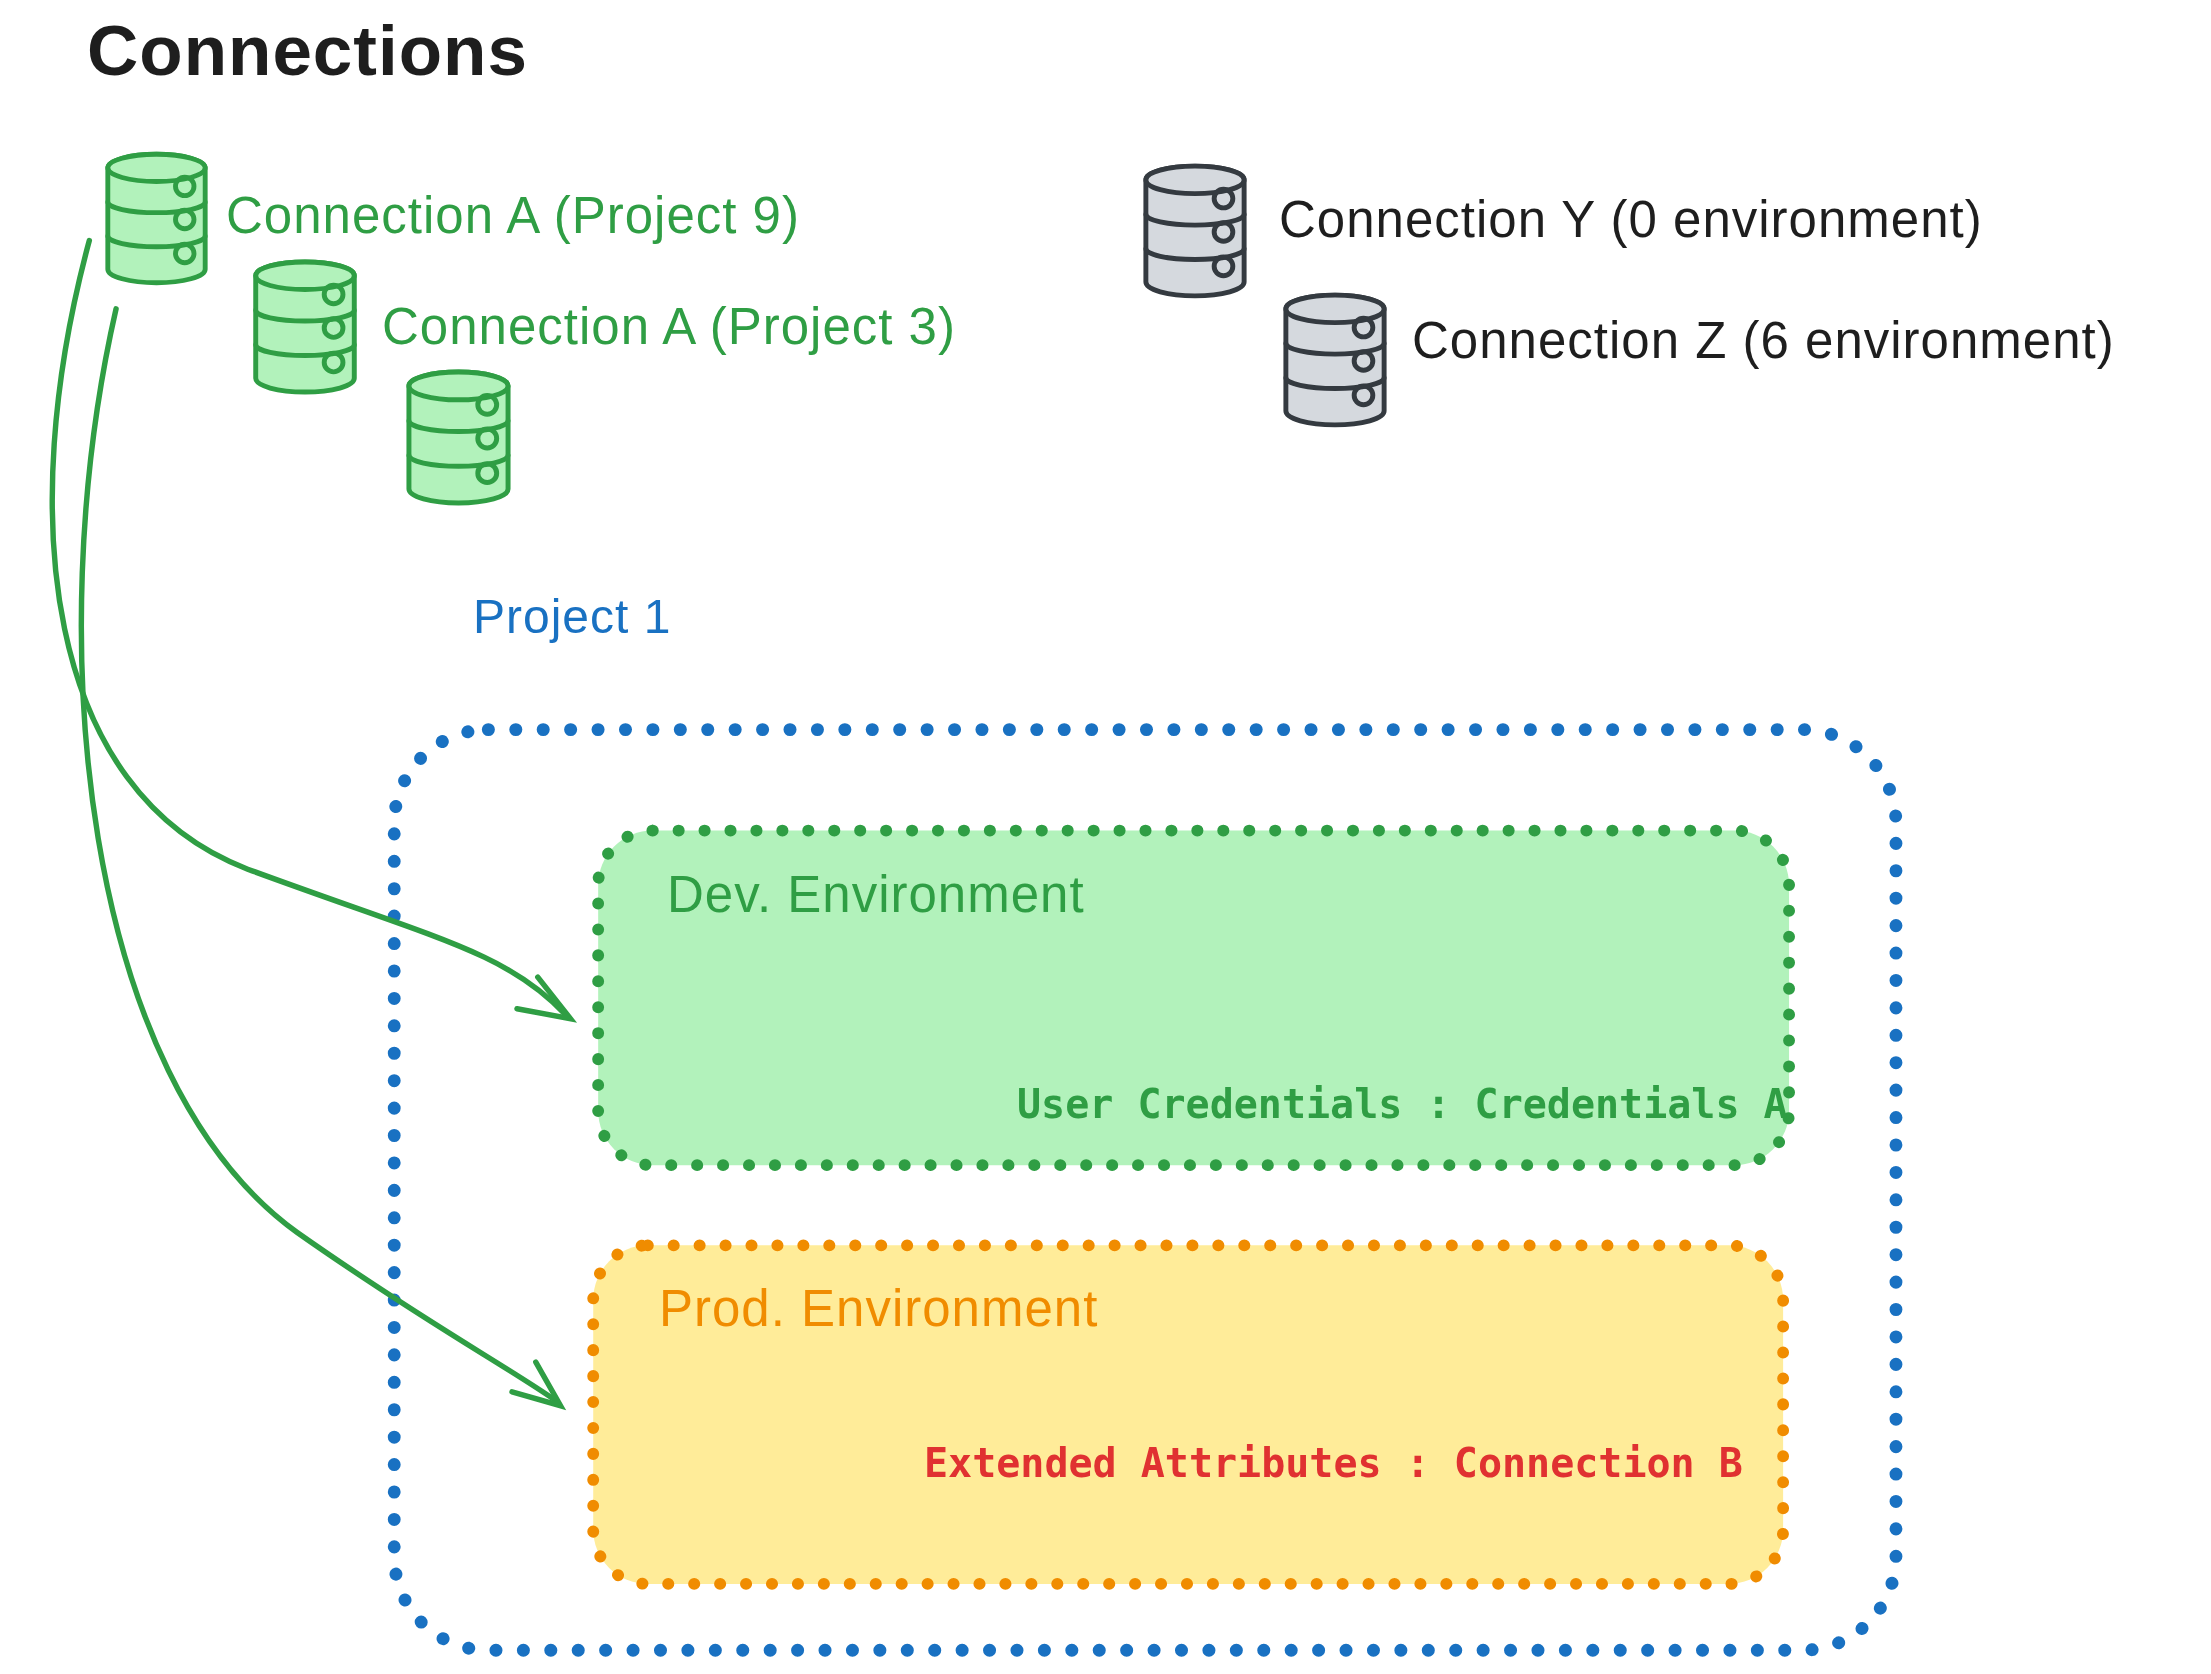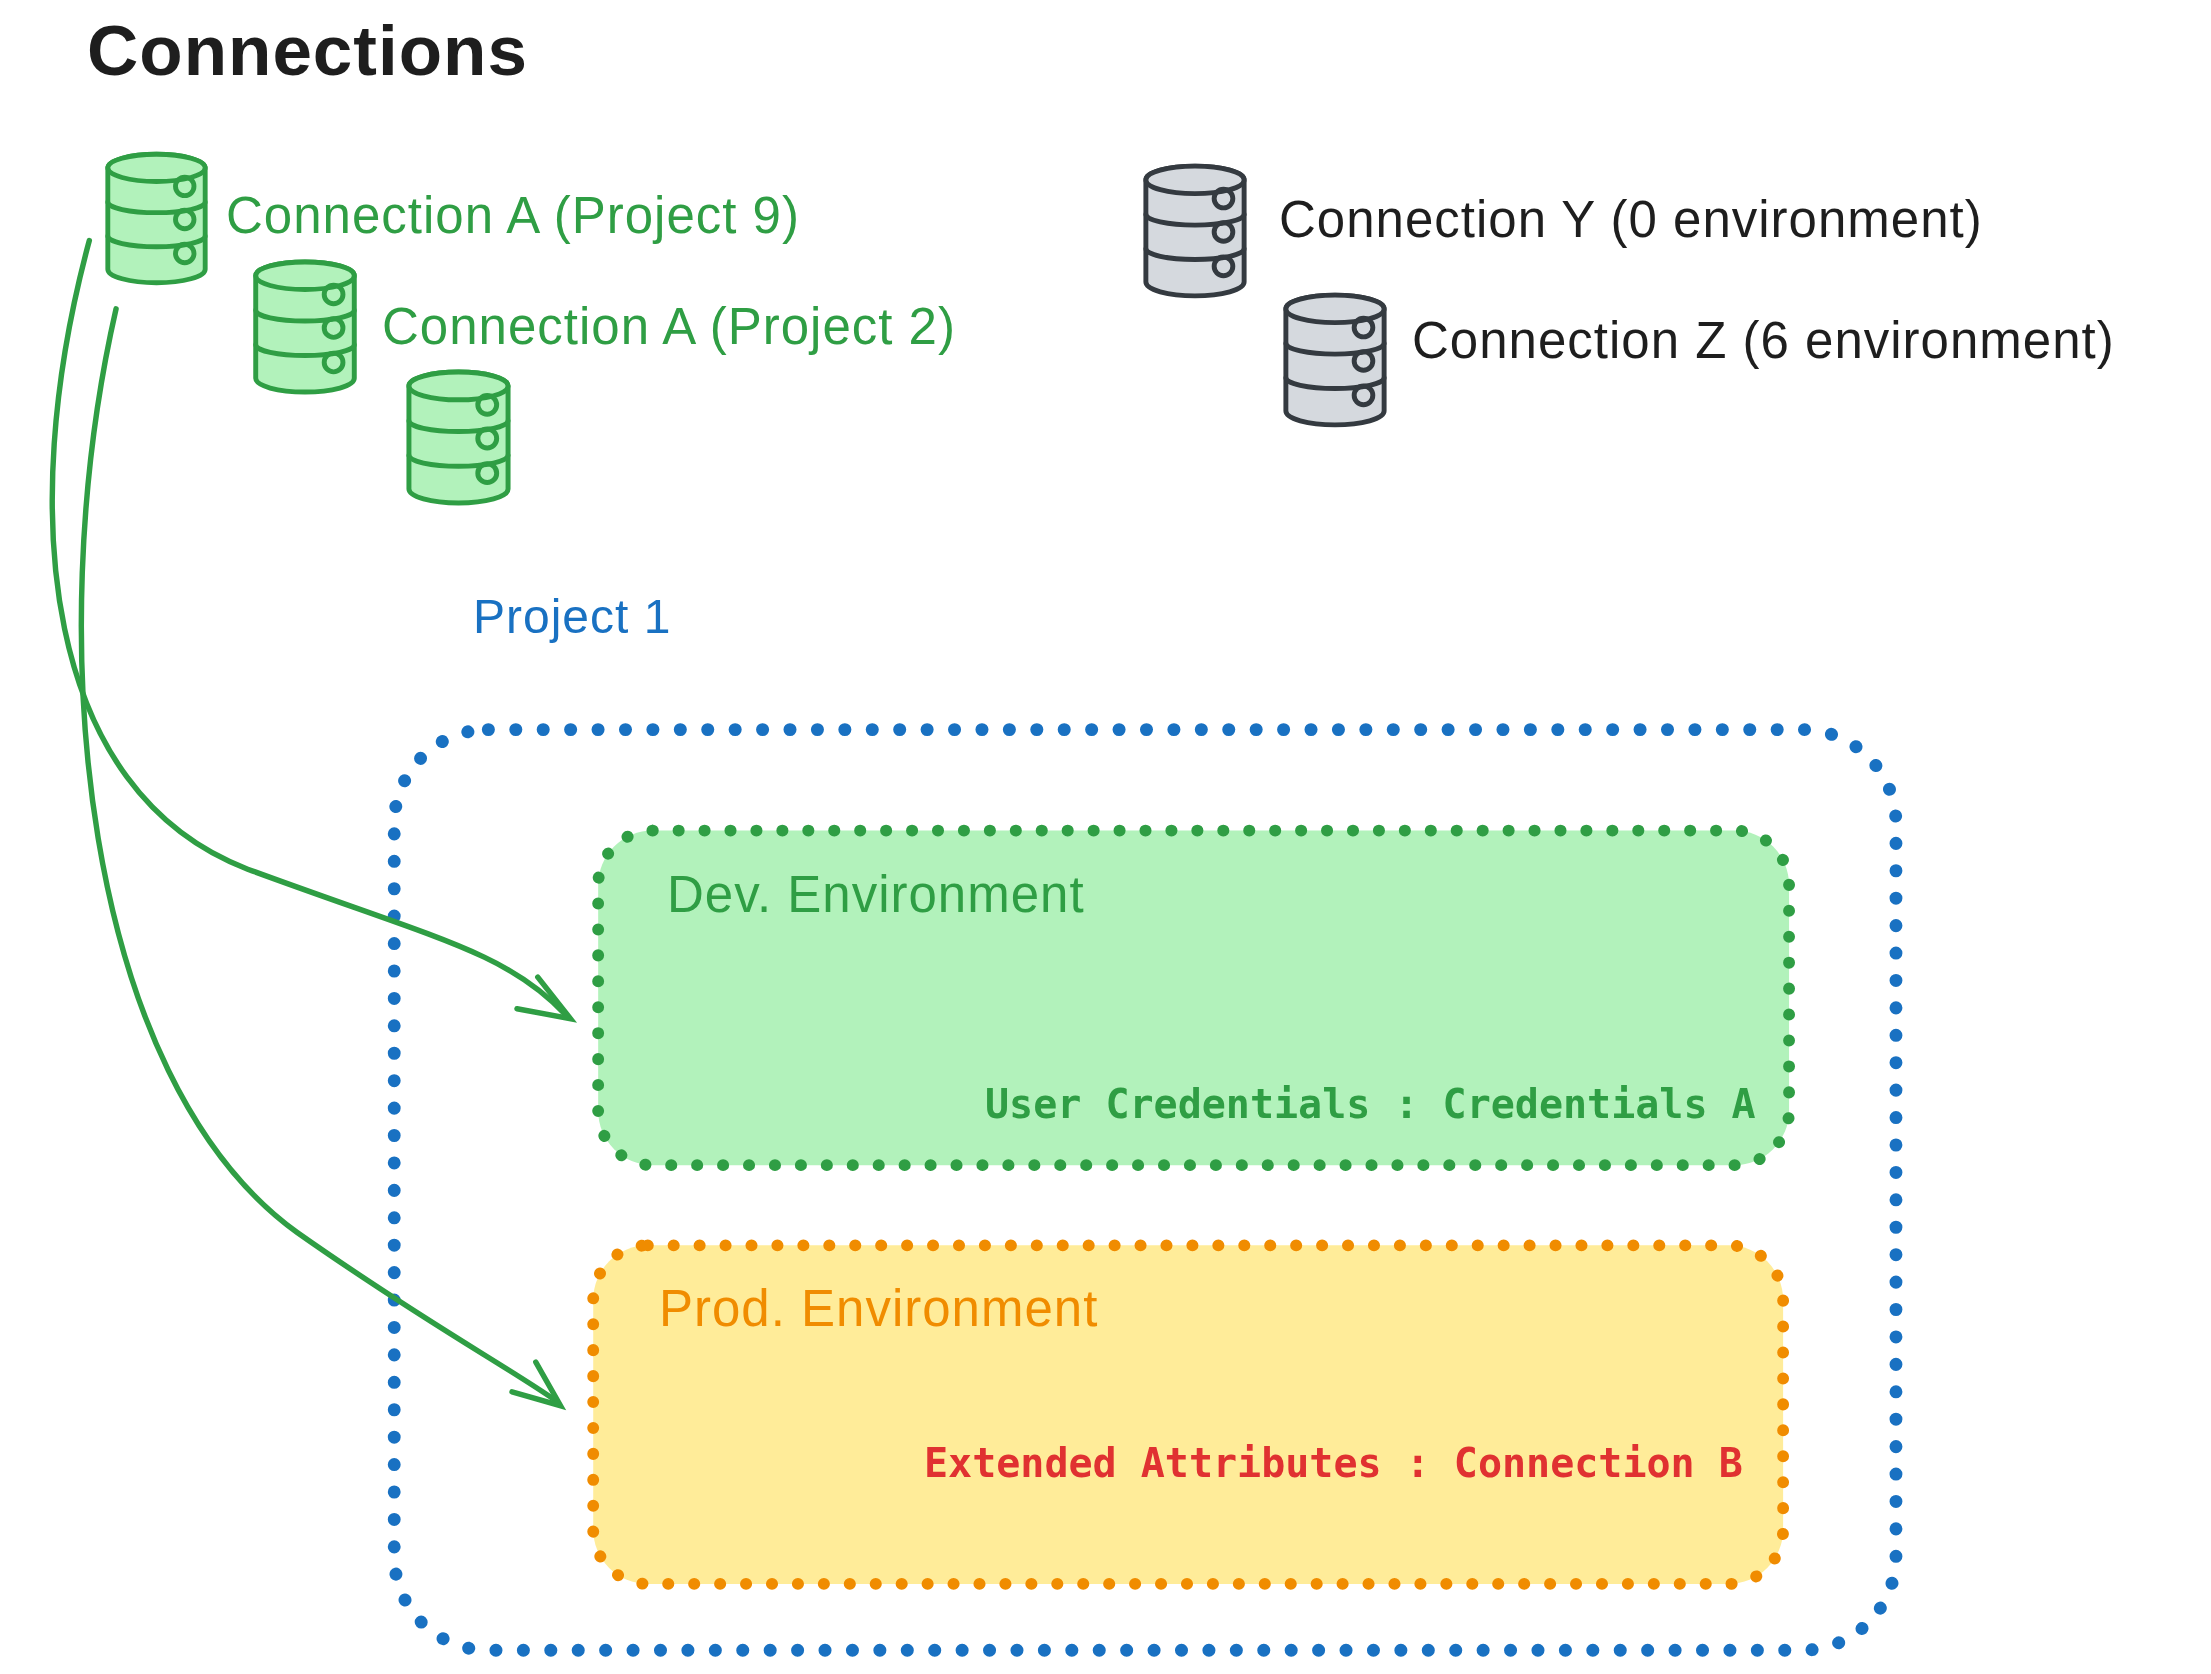--- a/index.html
+++ b/index.html
@@ -17,21 +17,21 @@
   .mono{font-family:"DejaVu Sans Mono", monospace; font-weight:700;}
   .diagram-title{font-size:71px; font-weight:700; color:var(--ink); letter-spacing:1px;}
   .conn-label{font-size:51px; font-weight:400; letter-spacing:1px;}
   .conn-green{color:var(--green);}
   .conn-ink{color:var(--ink);}
   .project-title{font-size:48px; font-weight:400; color:var(--blue); letter-spacing:1px;}
   .env-name{font-size:51px; font-weight:400; letter-spacing:1px;}
   .env-dev{color:var(--green);}
   .env-prod{color:var(--orange);}
   .map-line{font-size:40px;}
-  .map-dev{color:var(--green);}
+  .map-dev{color:var(--green);margin-left:32px;}
   .map-prod{color:var(--red); line-height:49px;}
   svg.layer{position:absolute; left:0; top:0;}
   svg.db{position:absolute;}
   .db-shape{fill:var(--db-fill); stroke:var(--db-stroke); stroke-width:5; stroke-linecap:round;}
   .db-line{fill:none; stroke:var(--db-stroke); stroke-width:5; stroke-linecap:round;}
   .boundary-blue{fill:none; stroke:var(--blue); stroke-width:13;
     stroke-linecap:round; stroke-dasharray:0.2 27.5;}
   .box-green{fill:var(--green-fill); stroke:var(--green); stroke-width:12;
     stroke-linecap:round; stroke-dasharray:0.2 26;}
   .box-orange{fill:var(--orange-fill); stroke:var(--orange); stroke-width:12;
@@ -85,21 +85,21 @@
     </svg>
 
   <svg class="db" style="left:1139px; top:162px; --db-fill:var(--gray-fill); --db-stroke:var(--gray-stroke);" width="112" height="138" viewBox="0 0 114 140">
       <use href="#db-symbol"></use>
     </svg>
   <svg class="db" style="left:1279px; top:291px; --db-fill:var(--gray-fill); --db-stroke:var(--gray-stroke);" width="112" height="138" viewBox="0 0 114 140">
       <use href="#db-symbol"></use>
     </svg>
 
   <div class="abs hand conn-label conn-green" style="left:226px; top:190px;">Connection A (Project 9)</div>
-  <div class="abs hand conn-label conn-green" style="left:382px; top:301px;">Connection A (Project 2)</div>
+  <div class="abs hand conn-label conn-green" style="left:382px; top:301px;">Connection A (Project 3)</div>
   <div class="abs hand conn-label conn-ink" style="left:1279px; top:194px;">Connection Y (0 environment)</div>
   <div class="abs hand conn-label conn-ink" style="left:1412px; top:315px;">Connection Z (6 environment)</div>
 
   <div class="abs hand project-title" style="left:473px; top:593px;">Project 1</div>
 
   <div class="abs hand env-name env-dev" style="left:649px; top:869px;margin-left:18px;">Dev. Environment</div>
   <div class="abs hand env-name env-prod" style="left:659px; top:1283px;">Prod. Environment</div>
 
   <div class="abs mono map-line map-dev" style="left:985px; top:1084px;">User Credentials : Credentials A</div>
   <div class="abs mono map-line map-prod" style="left:924px; top:1439px;">Extended Attributes : Connection B</div>

